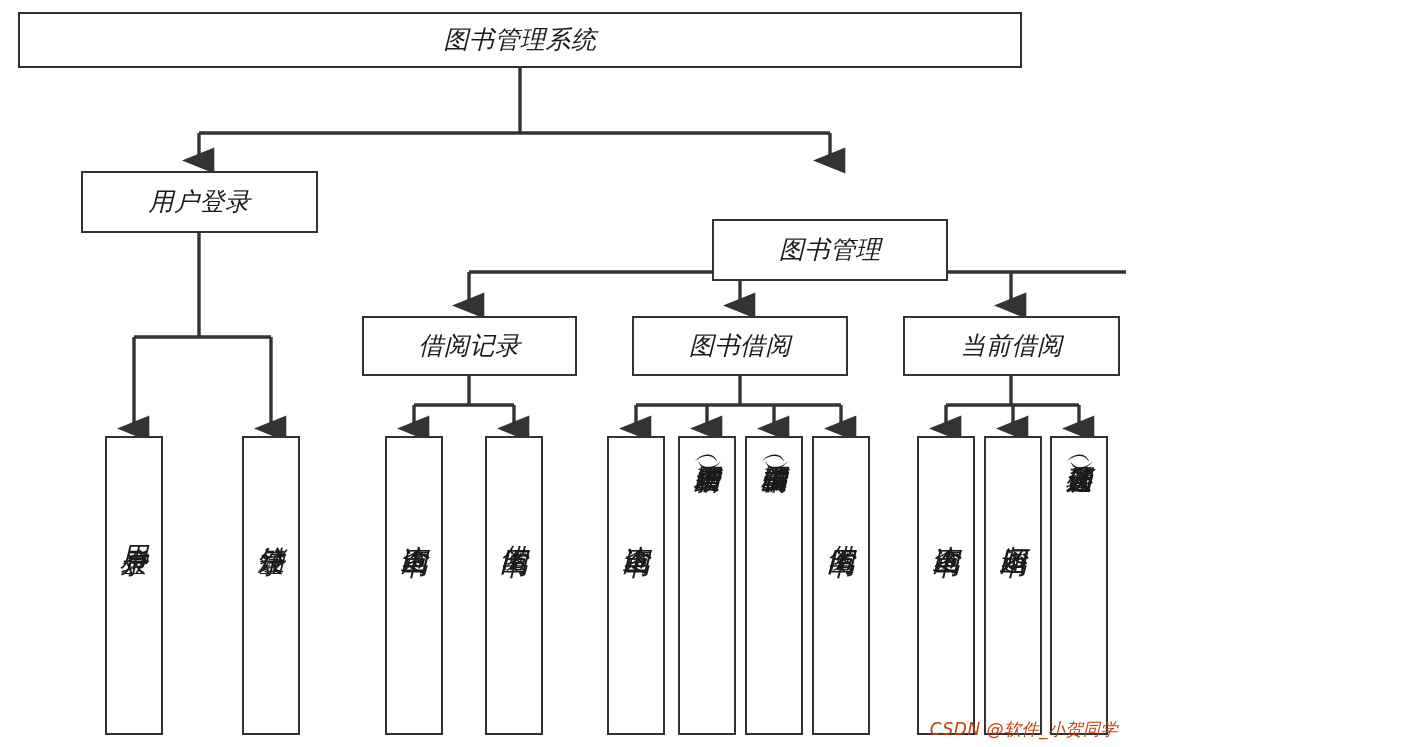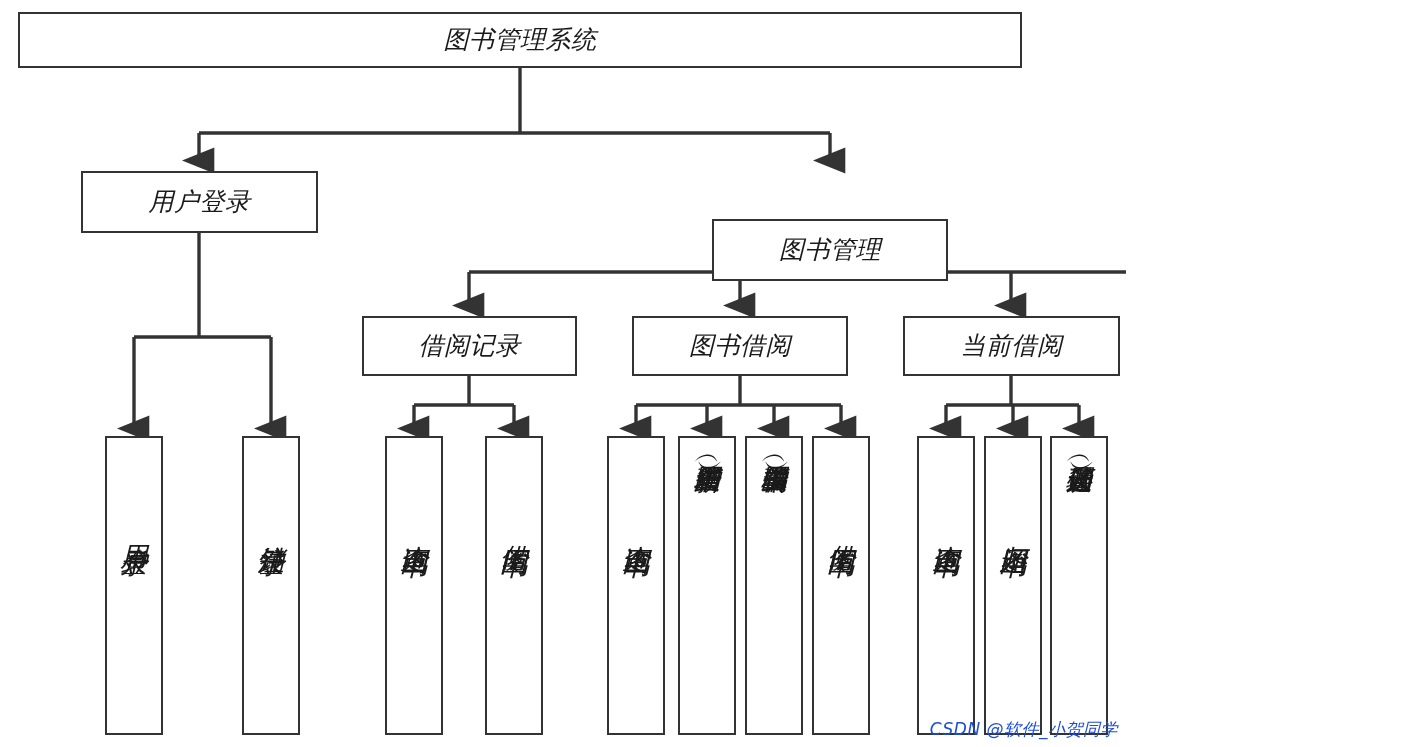--- a/index.html
+++ b/index.html
@@ -59,21 +59,21 @@
   }
   .node.vert.tall .node-label {
     font-size: 26px;
     letter-spacing: 0px;
   }
   #watermark {
     position: absolute;
     right: 8px;
     bottom: 6px;
     font-size: 17px;
-    color: #1d4ed8;
+    color: #c2410c;
     letter-spacing: 0.5px;
     white-space: nowrap;
     pointer-events: none;
   }
 </style>
 </head>
 <body>
 
 <div id="diagram-root">
 

